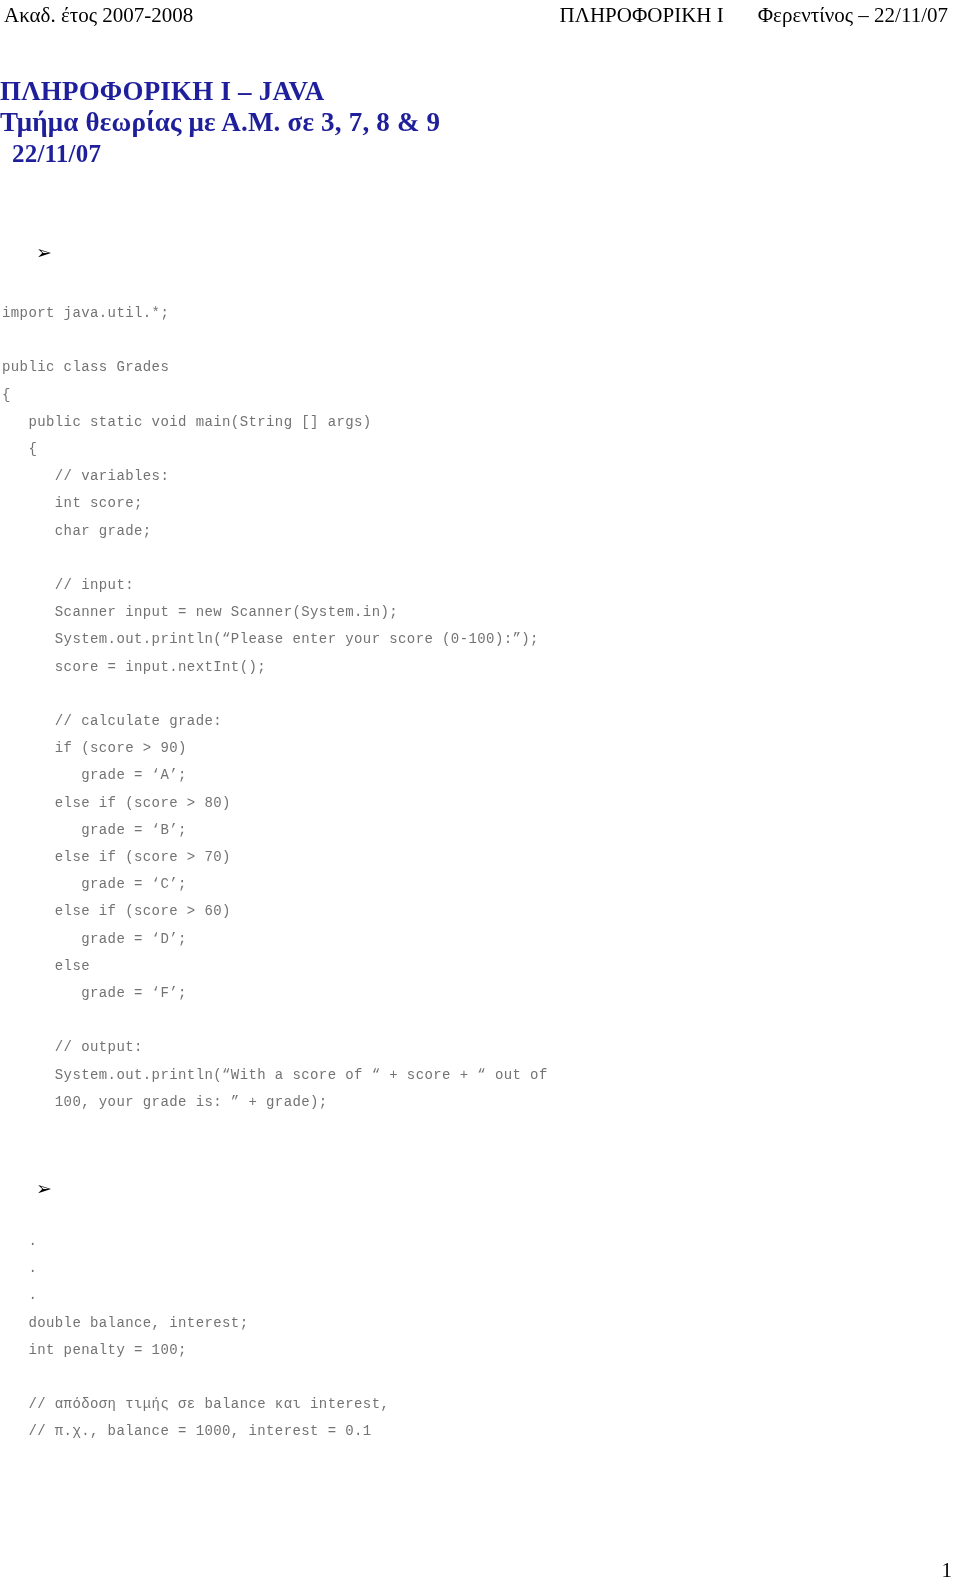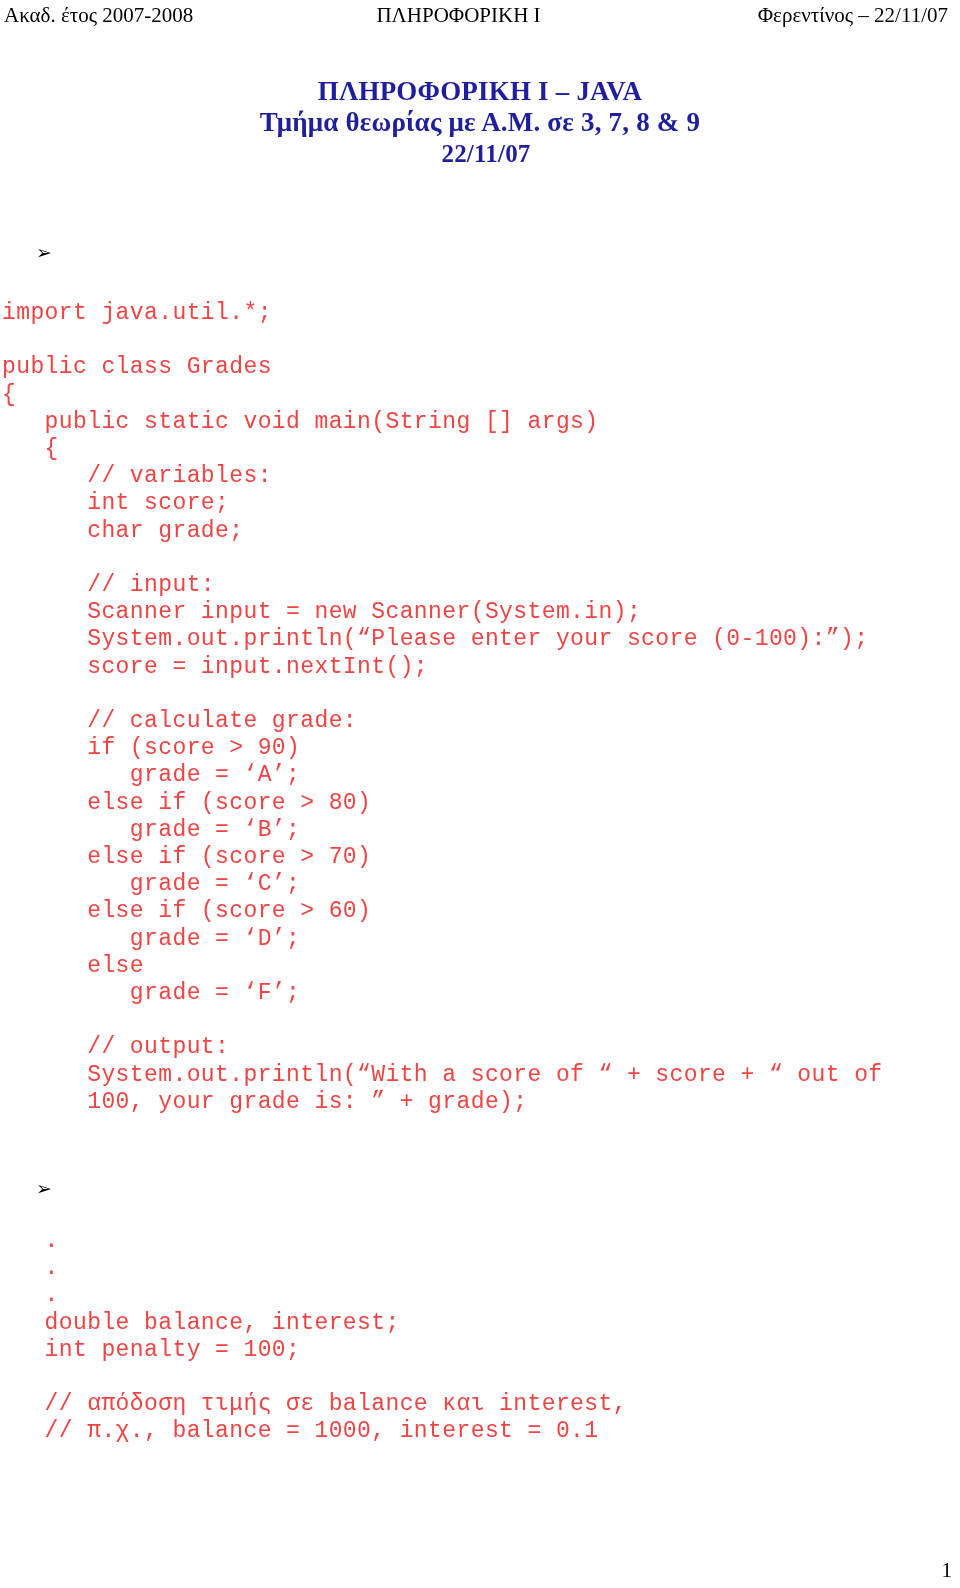--- a/index.html
+++ b/index.html
@@ -30,36 +30,36 @@
     line-height: 26px;
     white-space: nowrap;
   }
   .hdr-left {
     flex: 0 0 auto;
     padding-left: 4px;
     text-align: left;
   }
   .hdr-center {
     flex: 1 1 auto;
-    text-align: center;
+    text-align: right;
     padding-right: 34px;
   }
   .hdr-right {
     flex: 0 0 auto;
     padding-right: 12px;
     text-align: right;
   }
 
   
   .title-block {
     position: absolute;
     top: 76px;
     left: 0;
     width: 960px;
-    text-align: center;
+    text-align: left;
     color: #1f1f9c;
     font-weight: bold;
     font-size: 27px;
     line-height: 31px;
     letter-spacing: 0.2px;
   }
   .title-line {
     display: block;
     white-space: nowrap;
   }
@@ -89,24 +89,24 @@
     line-height: 28px;
   }
   #bullet-1 { top: 238px; }
   #bullet-2 { top: 1174px; }
 
   
   .code-block {
     position: absolute;
     left: 2px;
     font-family: "Liberation Mono", "DejaVu Sans Mono", monospace;
-    font-size: 23px;
+    font-size: 14px;
     line-height: 27.2px;
     white-space: pre;
-    color: #ef4444;
+    color: #737373;
     letter-spacing: 0.4px;
   }
   #code-1 { top: 300px; }
   #code-2 { top: 1228px; }
   .code-line {
     display: block;
     min-height: 27.2px;
   }
 
   

